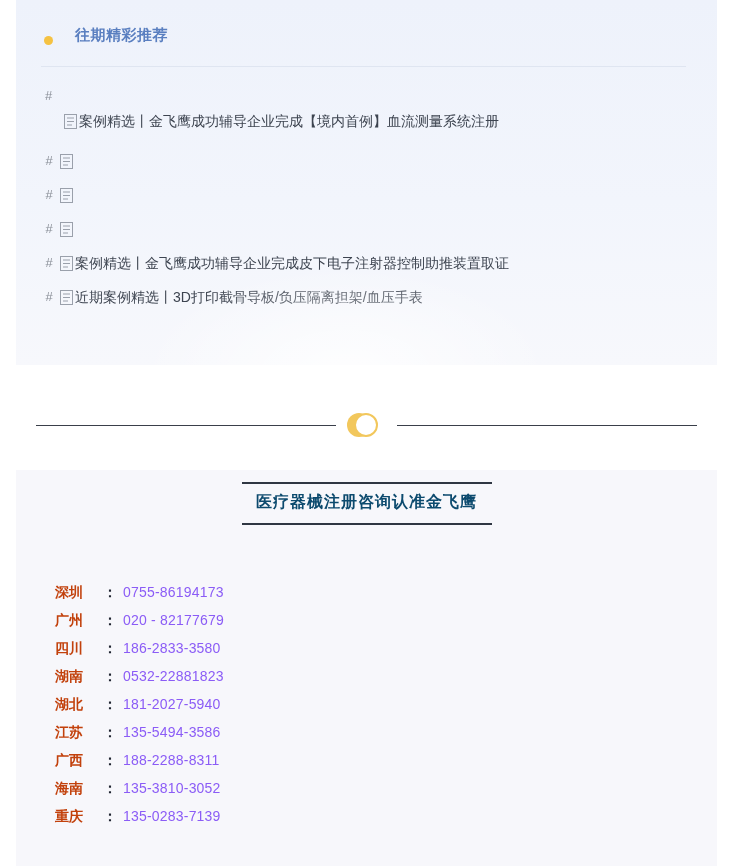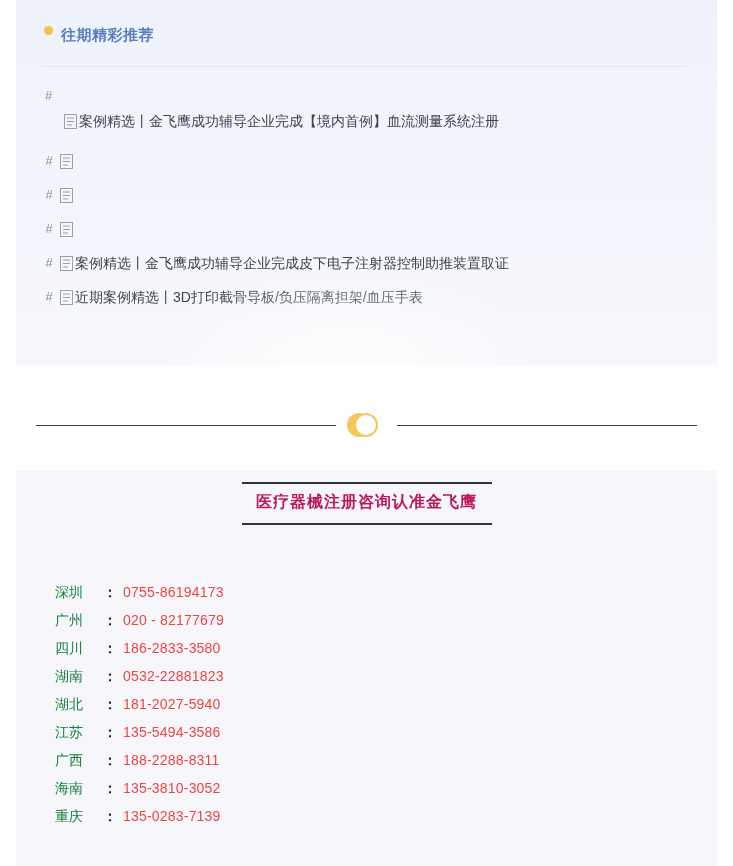--- a/index.html
+++ b/index.html
@@ -36,22 +36,22 @@
     width: 420px;
     height: 220px;
     background: radial-gradient(ellipse at center, rgba(255,255,255,0.85) 0%, rgba(238,242,251,0) 70%);
     pointer-events: none;
   }
   .rec-header {
     position: absolute;
     left: 28px;
     top: 26px;
     display: flex;
-    align-items: flex-start;
-    gap: 8px;
+    align-items: flex-end;
+    gap: 22px;
   }
   .rec-dot {
     width: 9px;
     height: 9px;
     border-radius: 50%;
     background: #f5c242;
     display: inline-block;
   }
   .rec-title {
     font-size: 15px;
@@ -174,50 +174,50 @@
     position: absolute;
     left: 0;
     top: 12px;
     width: 100%;
     text-align: center;
   }
   .contact-title {
     display: inline-block;
     font-size: 16px;
     font-weight: bold;
-    color: #be185d;
+    color: #0c4a6e;
     letter-spacing: 1px;
     padding: 8px 0 10px 0;
     border-top: 2px solid #2f3642;
     border-bottom: 2px solid #2f3642;
     min-width: 250px;
   }
   .phones {
     position: absolute;
     left: 39px;
     top: 114px;
   }
   .phone-row {
     display: flex;
     align-items: baseline;
     height: 28px;
     font-size: 14px;
   }
   .phone-city {
-    font-weight: normal;
-    color: #15803d;
+    font-weight: bold;
+    color: #c2410c;
     min-width: 48px;
   }
   .phone-colon {
     font-weight: bold;
     color: #1f2430;
     margin-right: 6px;
   }
   .phone-num {
-    color: #ef4444;
+    color: #8b5cf6;
     letter-spacing: 0.2px;
   }
 </style>
 </head>
 <body>
 
 <section class="rec-panel">
 
   <div class="rec-header">
     <span class="rec-dot"></span>

